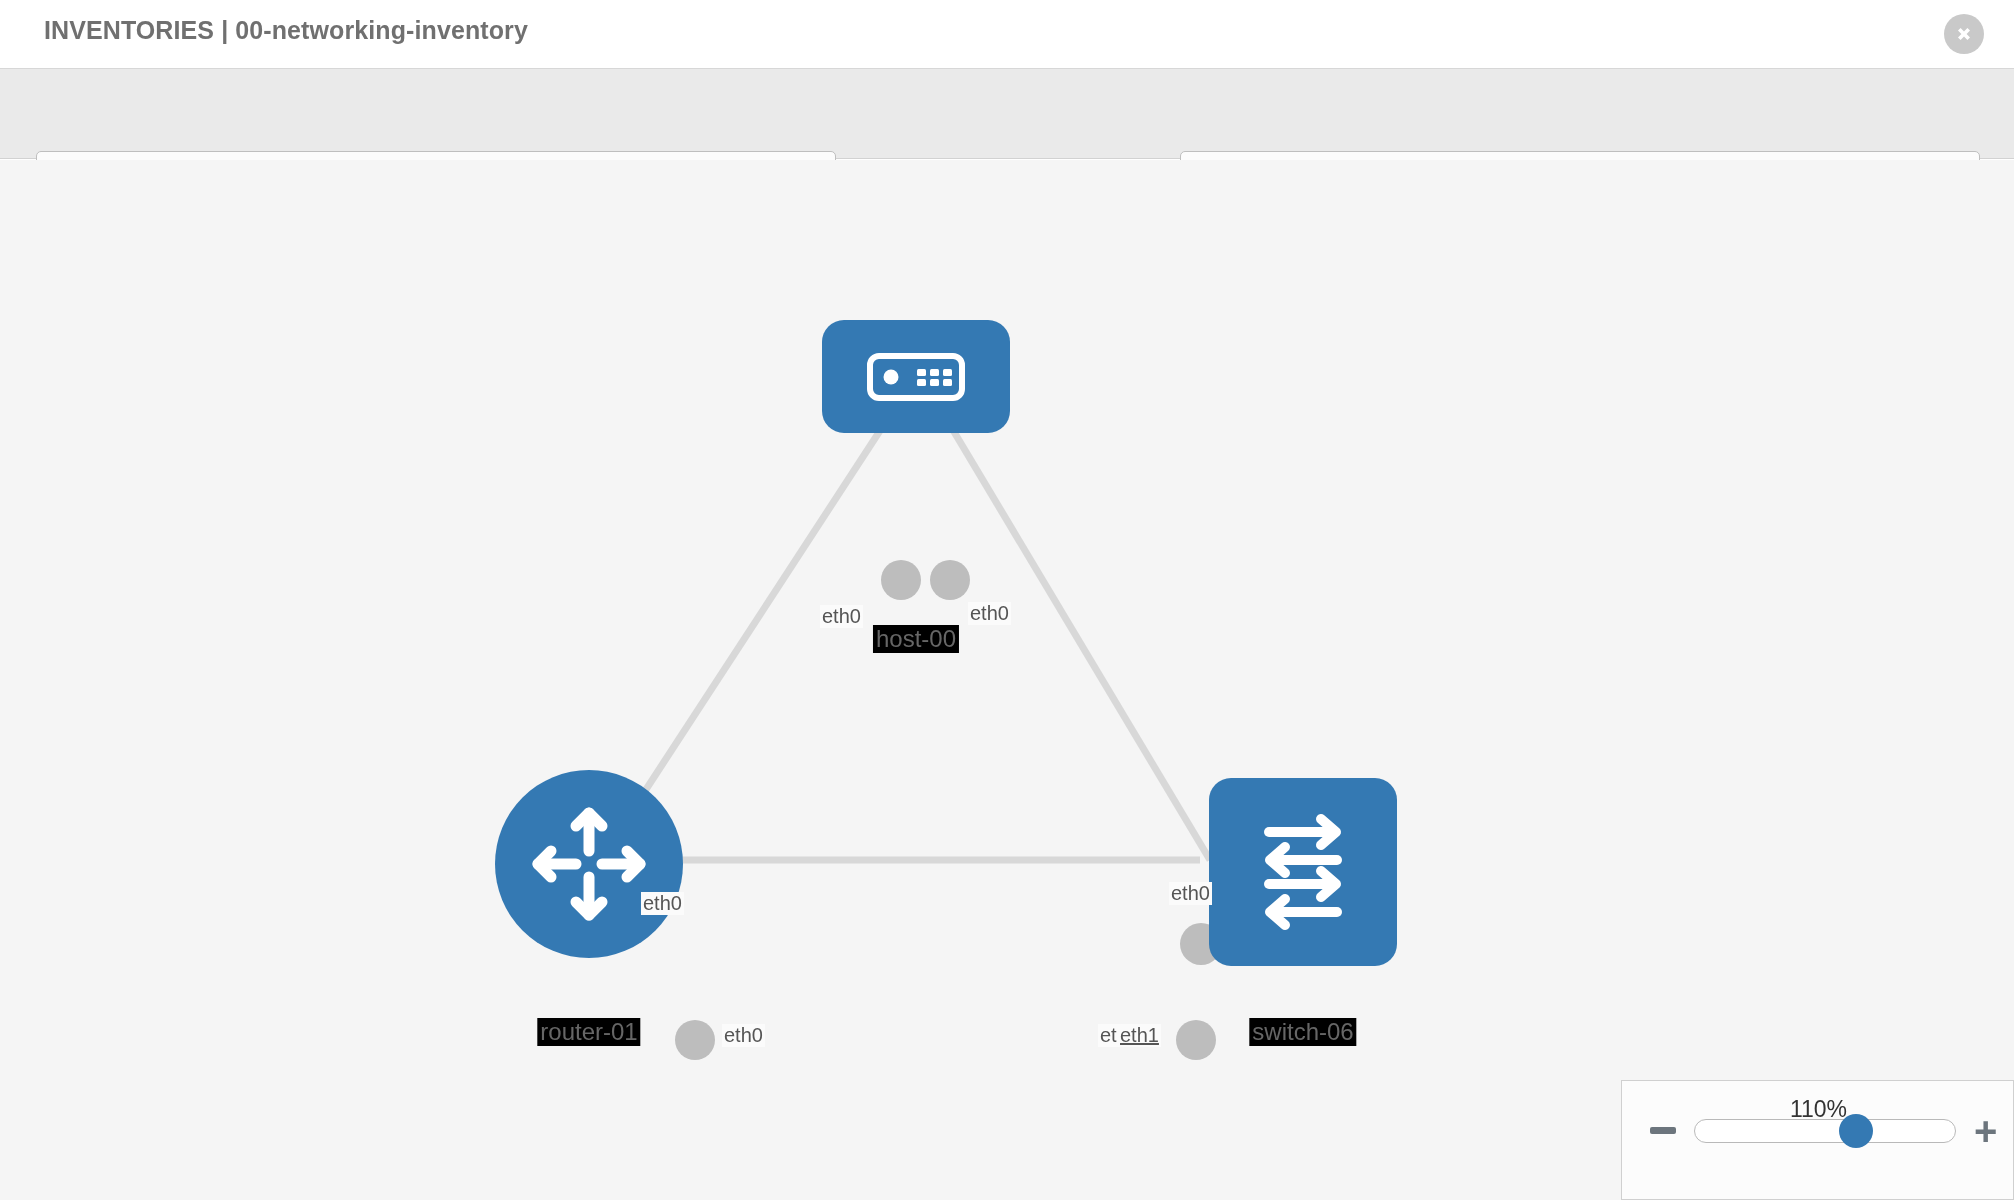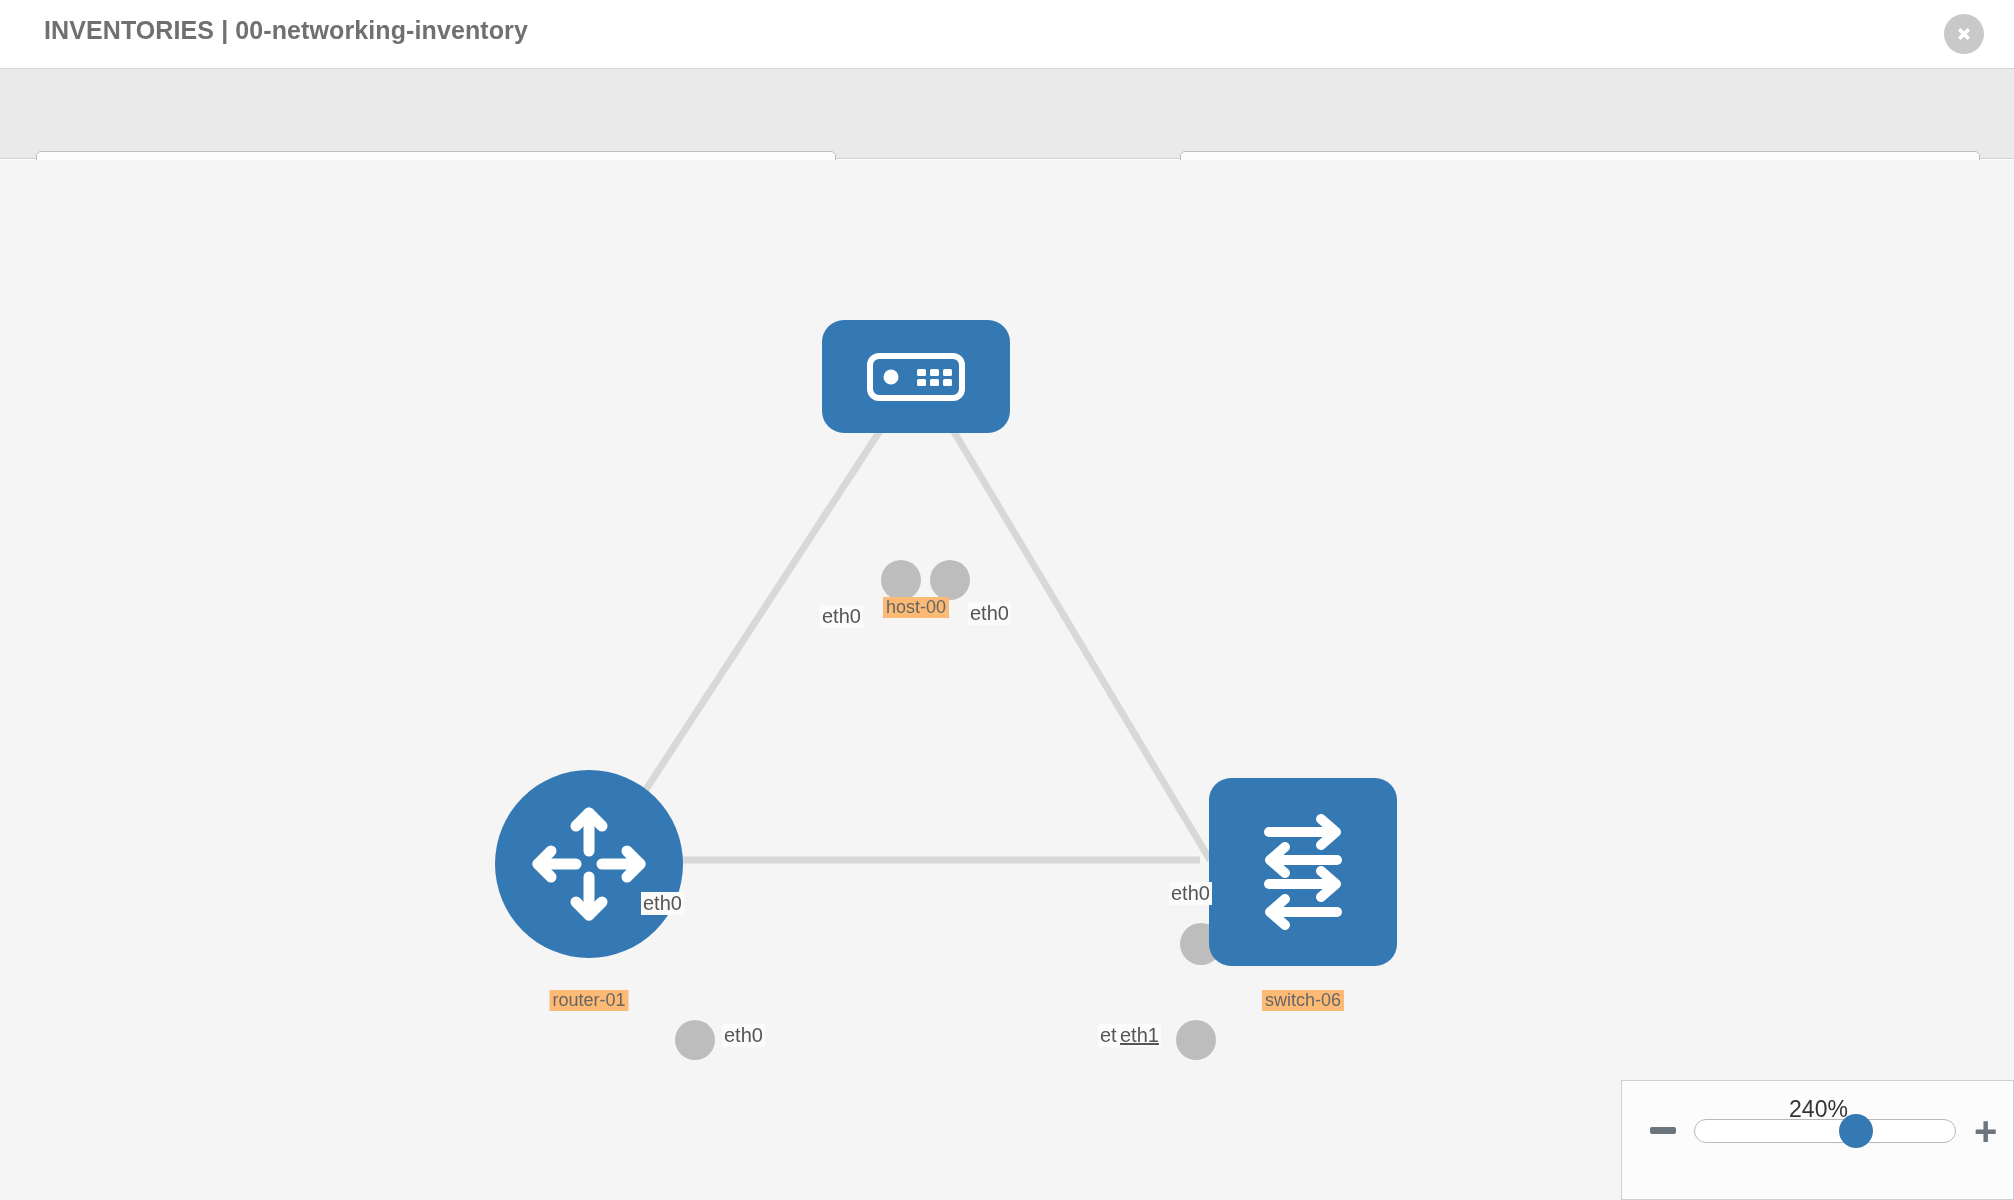--- a/index.html
+++ b/index.html
@@ -70,23 +70,24 @@
   .node-shape {
     position: absolute; background: #3479b3;
     display: flex; align-items: center; justify-content: center;
     cursor: pointer;
   }
   .rounded { border-radius: 22px; }
   .circle  { border-radius: 50%; }
 
   .node-label {
     position: absolute; white-space: nowrap;
-    font-size: 18px; color: #666666;
-    background: #fdba74; padding: 0 3px;
+    font-size: 24px; color: #666666;
+    background: #000000; padding: 0 3px;
     transform: translateX(-50%);
+    margin-top: 28px;
   }
   .iface-label {
     position: absolute; white-space: nowrap;
     font-size: 20px; color: #555555;
     background: #fbfbfb; padding: 0 2px;
   }
   .endpoint { position: absolute; border-radius: 50%; background: #bdbdbd; }
 
   
   .zoom-panel {
@@ -232,21 +233,21 @@
     <div class="iface-label" style="left:968px; top:442px;">eth0</div>
     <div class="iface-label" style="left:641px; top:732px;">eth0</div>
     <div class="iface-label" style="left:1169px; top:722px;">eth0</div>
     <div class="iface-label" style="left:722px; top:864px;">eth0</div>
     <div class="iface-label" style="left:1098px; top:864px;">eth0</div>
     <div class="iface-label" style="left:1118px; top:864px;text-decoration:underline;">eth1</div>
 
   </div>
 
   <div class="zoom-panel">
-    <div class="zoom-pct">240%</div>
+    <div class="zoom-pct">110%</div>
     <div class="zoom-minus"></div>
     <div class="zoom-track">
       <div class="zoom-thumb" id="zoom-thumb" style="left: 62%;"></div>
     </div>
     <div class="zoom-plus">+</div>
   </div>
 
 </div>
 
 </body></html>

